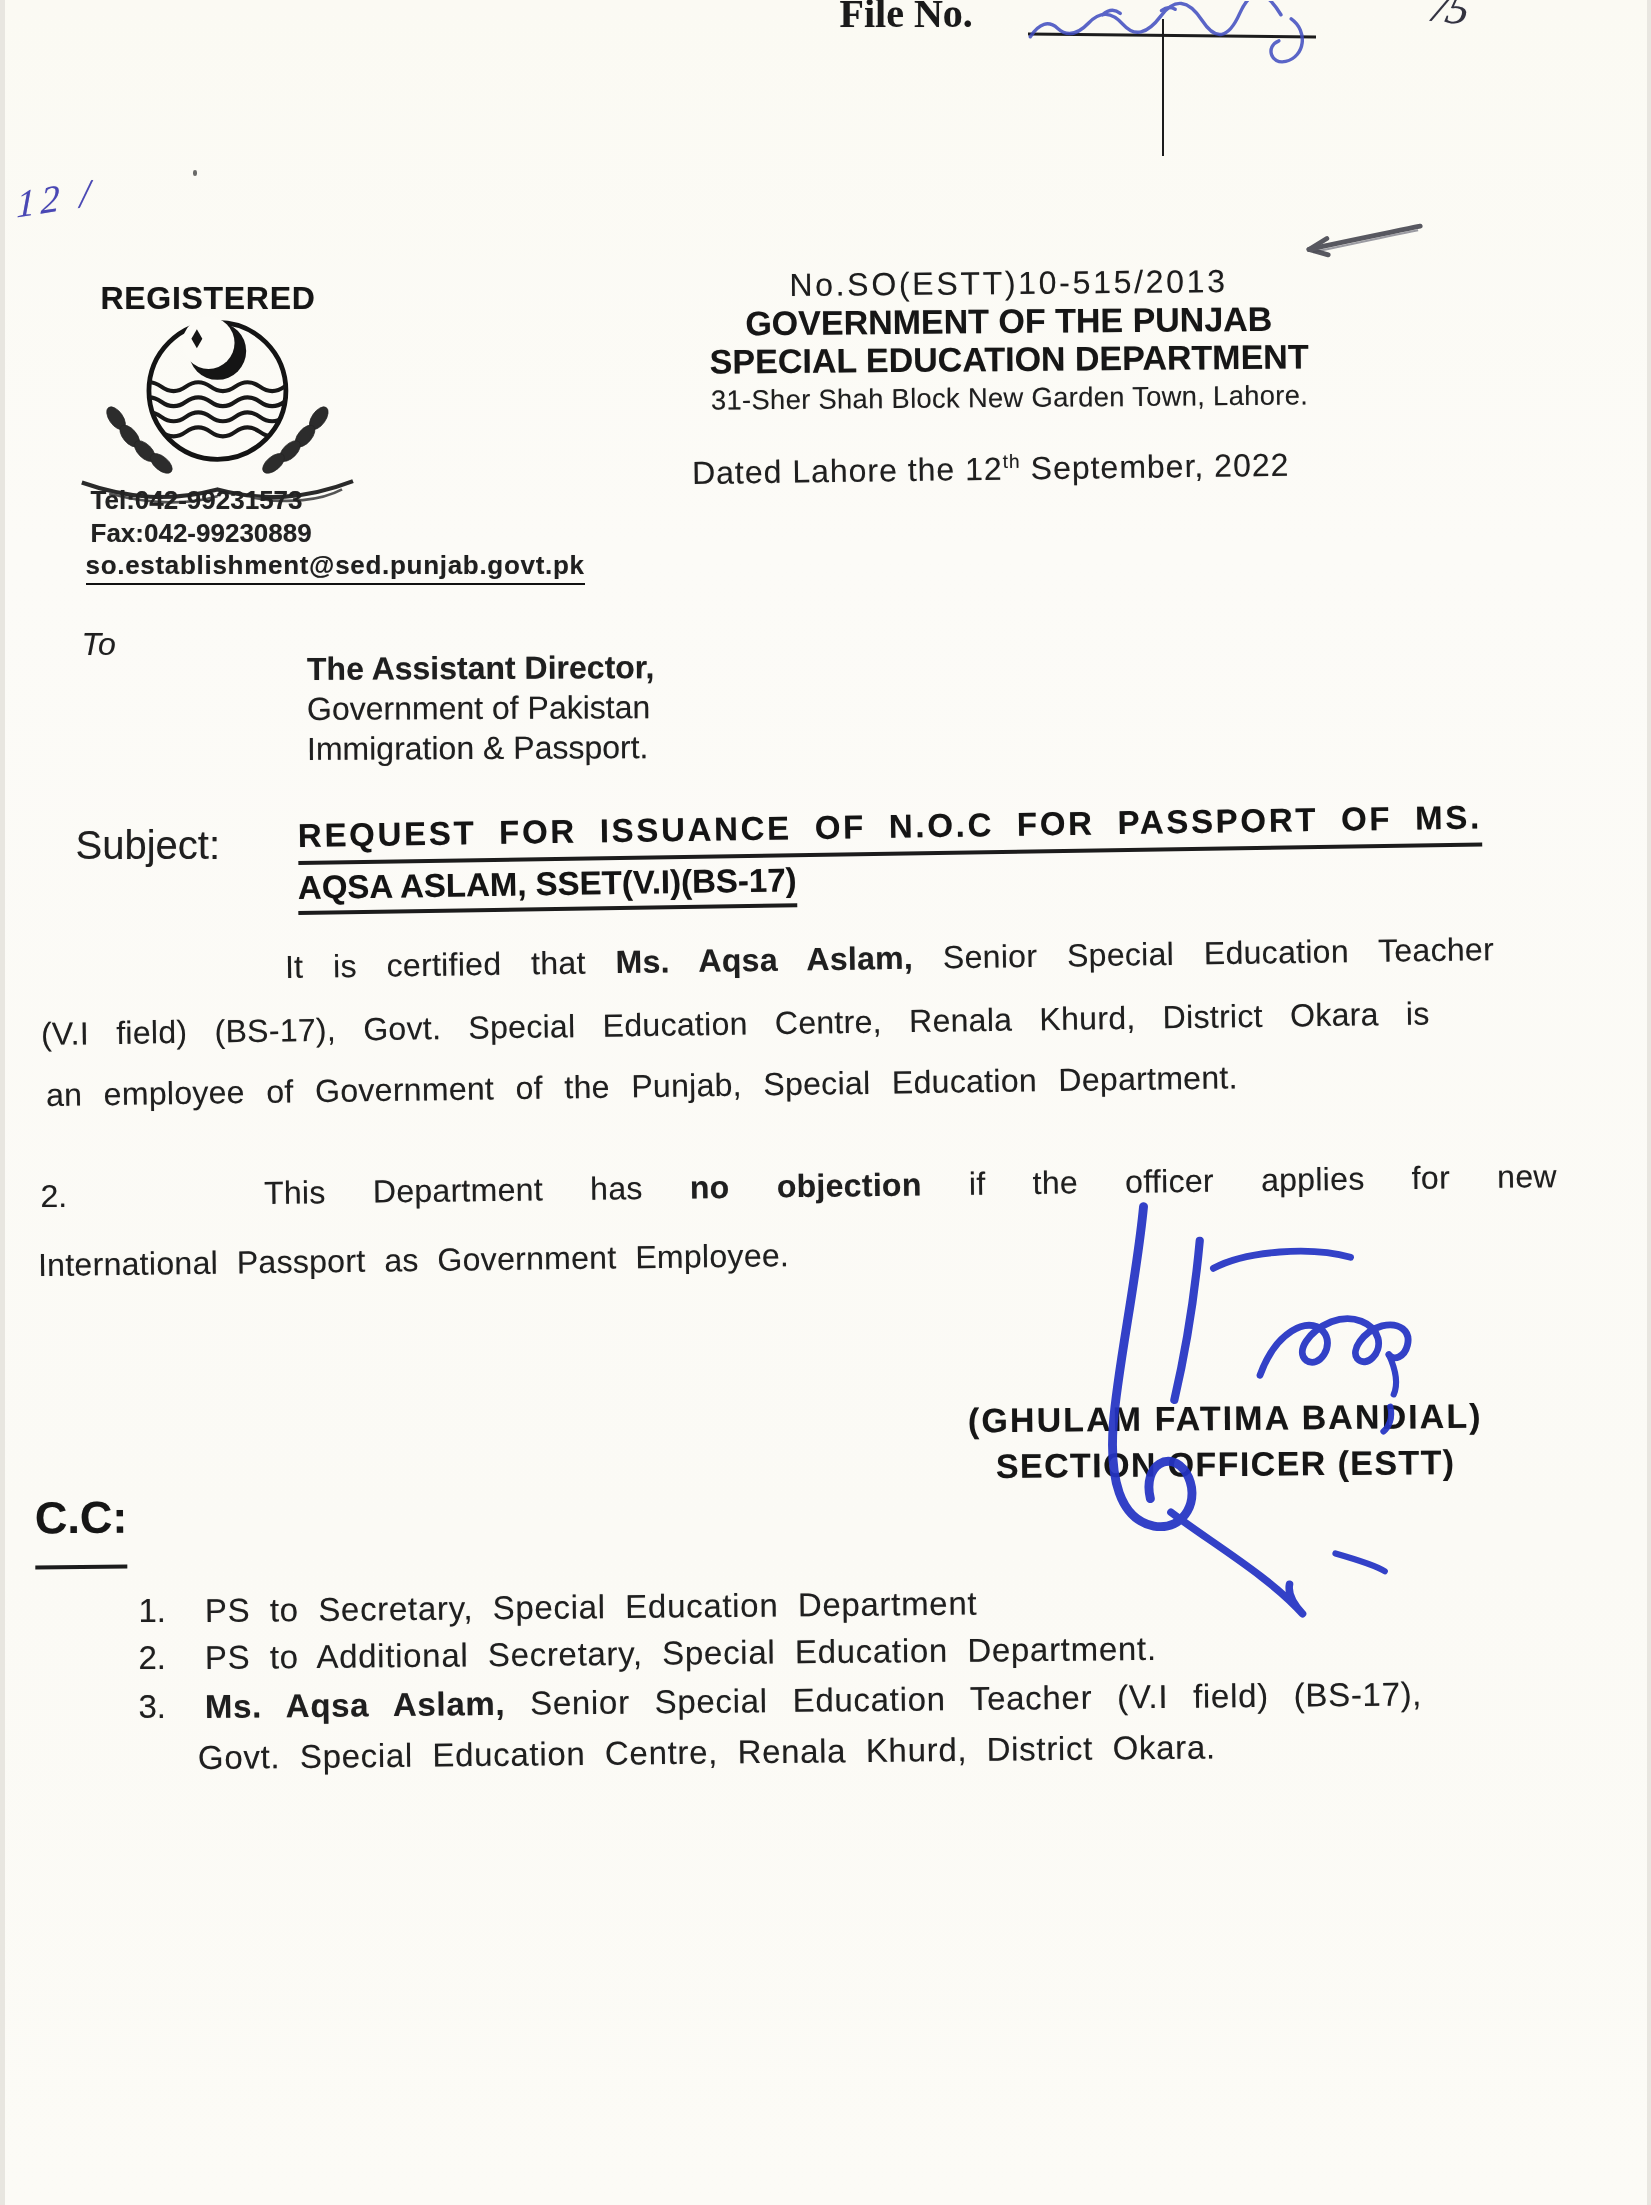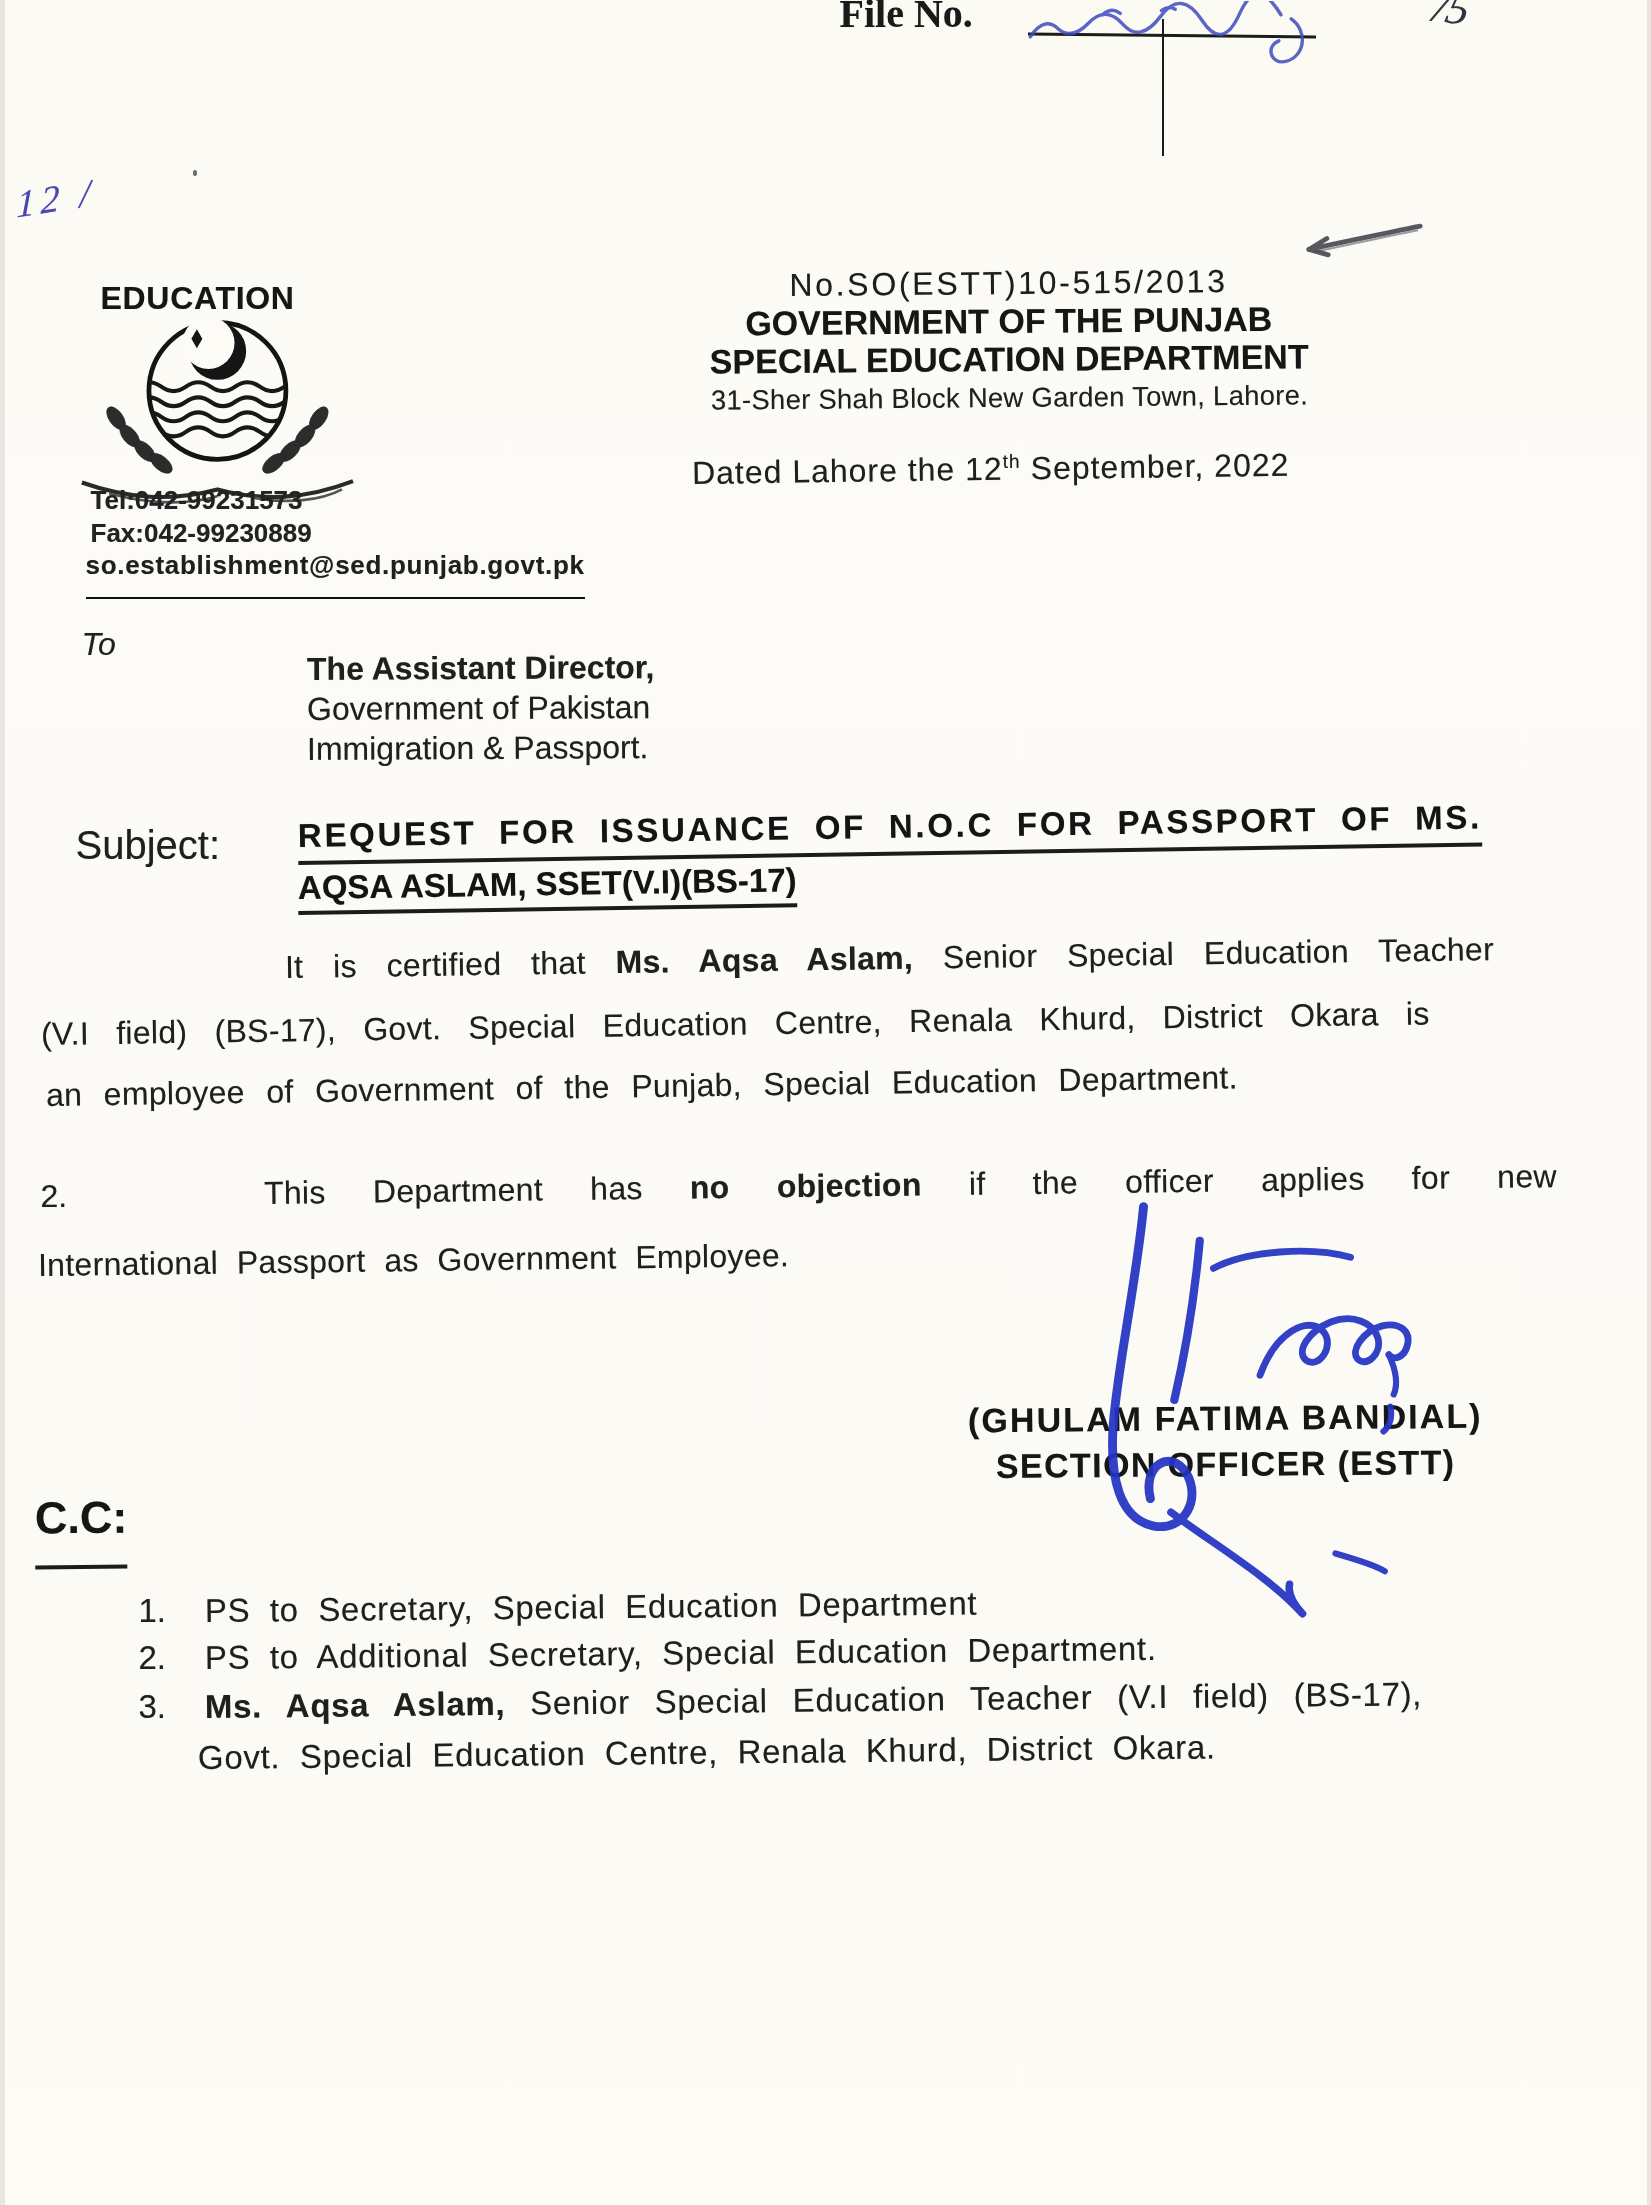--- a/index.html
+++ b/index.html
@@ -37,21 +37,21 @@
   <div class="abs" style="left:188px;top:170px;width:4.8px;height:5.5px;border-radius:50%;background:#3a3a3a;opacity:.75;"></div>
 
   <svg class="abs" style="left:1293px;top:219px;" width="127" height="43" viewBox="0 0 185 62">
     <path d="M175,16 C120,27 70,38 22,48" fill="none" stroke="#9b9ba2" stroke-width="3"></path>
     <g fill="none" stroke="#474750" stroke-width="7" stroke-linecap="round" opacity="0.9">
       <path d="M178,10 C120,22 60,34 16,44"></path>
       <path d="M16,44 L42,28 M16,44 L44,52"></path>
     </g>
   </svg>
 
-  <div class="abs t b" style="left:96px;top:280px;font-size:32px;letter-spacing:0.7px;color:#161616;">EDUCATION</div>
+  <div class="abs t b" style="left:96px;top:280px;font-size:32px;letter-spacing:0.7px;color:#161616;">REGISTERED</div>
 
   <svg class="abs" style="left:63px;top:310px;" width="305" height="202" viewBox="0 0 445 295">
     <defs>
         <clipPath id="cclip">
           <circle cx="218" cy="118" r="100"></circle>
         </clipPath>
       </defs>
 
     <g stroke="#242424" fill="#2c2c2c">
       <path d="M146,232 C112,214 86,188 64,152" fill="none" stroke-width="5"></path>
@@ -92,21 +92,21 @@
     <g clip-path="url(#cclip)" fill="none" stroke="#161616" stroke-width="5">
       <path d="M150,224 c8,-16 24,-14 22,0 c-2,12 -16,14 -14,2 m26,6 c10,-20 32,-16 28,-2 c-4,14 -22,12 -18,-2 m30,4 c12,-16 34,-10 28,4"></path>
       <path d="M146,242 q16,10 30,2 m56,0 q18,10 34,0"></path>
       <circle cx="178" cy="248" r="3" fill="#161616"></circle>
       <circle cx="252" cy="250" r="3" fill="#161616"></circle>
     </g>
   </svg>
 
   <div class="abs t b" style="left:86px;top:485px;font-size:26px;color:#222;">Tel:042-99231573</div>
   <div class="abs t b" style="left:86px;top:518px;font-size:26px;color:#222;">Fax:042-99230889</div>
-  <div class="abs t b" style="left:81px;top:550px;font-size:26px;letter-spacing:0.7px;border-bottom:2.1px solid #111;padding-bottom:16px;">so.establishment@sed.punjab.govt.pk</div>
+  <div class="abs t b" style="left:81px;top:550px;font-size:26px;letter-spacing:0.7px;border-bottom:2.1px solid #111;padding-bottom:2px;">so.establishment@sed.punjab.govt.pk</div>
 
   <div class="abs" style="left:651px;top:265px;width:706px;text-align:center;transform:rotate(-0.5deg);">
     <div class="t" style="font-size:32px;letter-spacing:2.7px;line-height:37px;color:#1d1d1d;">No.SO(ESTT)10-515/2013</div>
     <div class="t b" style="font-size:34px;line-height:38px;color:#161616;">GOVERNMENT OF THE PUNJAB</div>
     <div class="t b" style="font-size:34px;line-height:39px;color:#161616;">SPECIAL EDUCATION DEPARTMENT</div>
     <div class="t" style="font-size:27.4px;line-height:38px;letter-spacing:0.3px;">31-Sher Shah Block New Garden Town, Lahore.</div>
   </div>
 
   <div class="abs t" style="left:687px;top:455px;font-size:32px;letter-spacing:1px;transform:rotate(-0.8deg);transform-origin:left center;">
     <span>Dated Lahore the 12</span><sup>th</sup><span> September, 2022</span>

